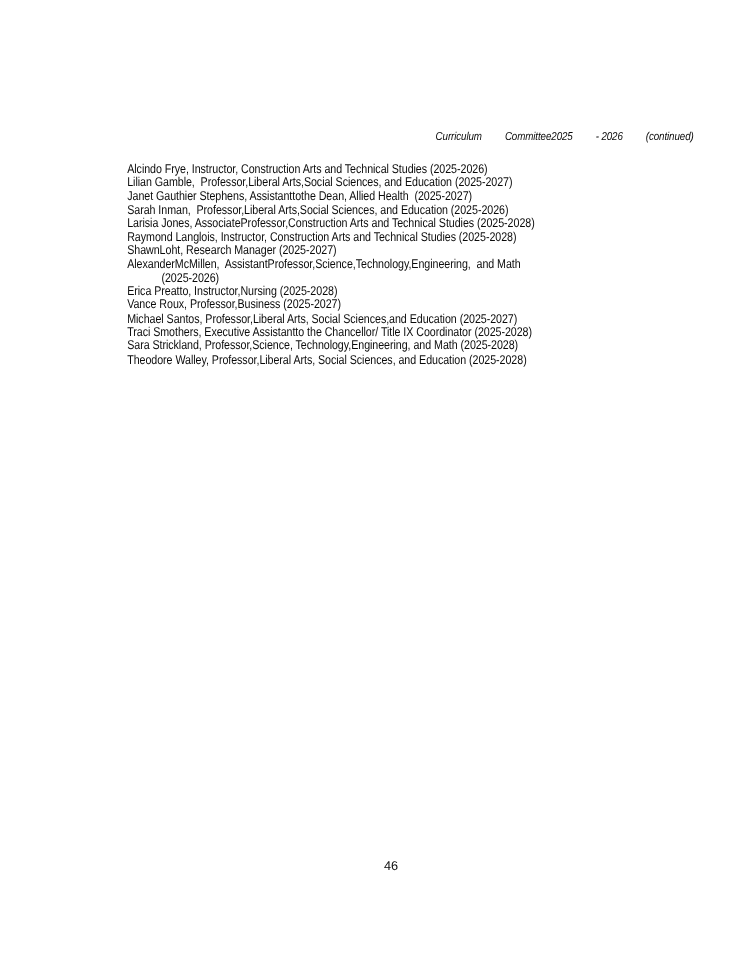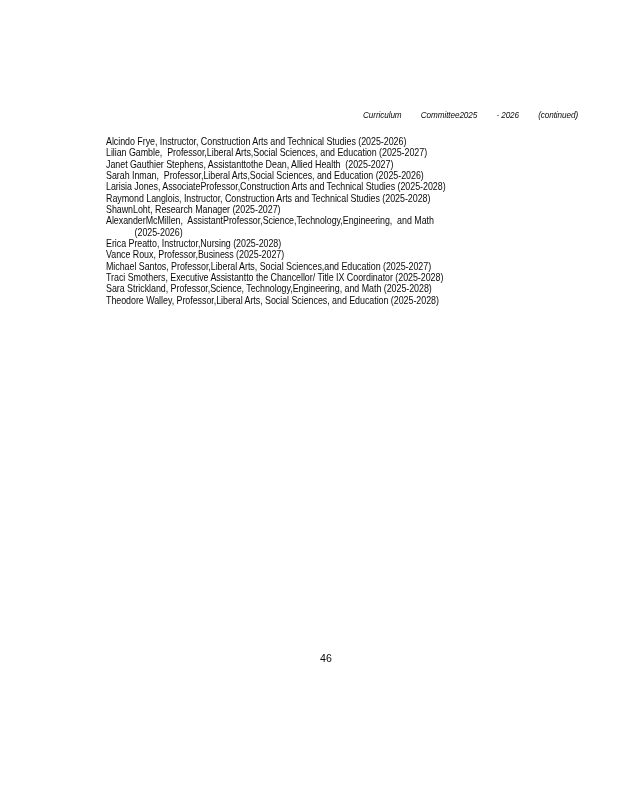--- a/index.html
+++ b/index.html
@@ -45,21 +45,21 @@
     white-space: pre-wrap;
   }
   .member-line {
     margin: 0;
   }
   .wrap-line {
     padding-left: 34px;
   }
   .page-number {
     position: absolute;
-    top: 652px;
+    top: 716px;
     left: 320px;
     font-size: 10.6px;
     line-height: 12px;
   }
 </style>
 </head>
 <body>
 
 <div class="page">
 

